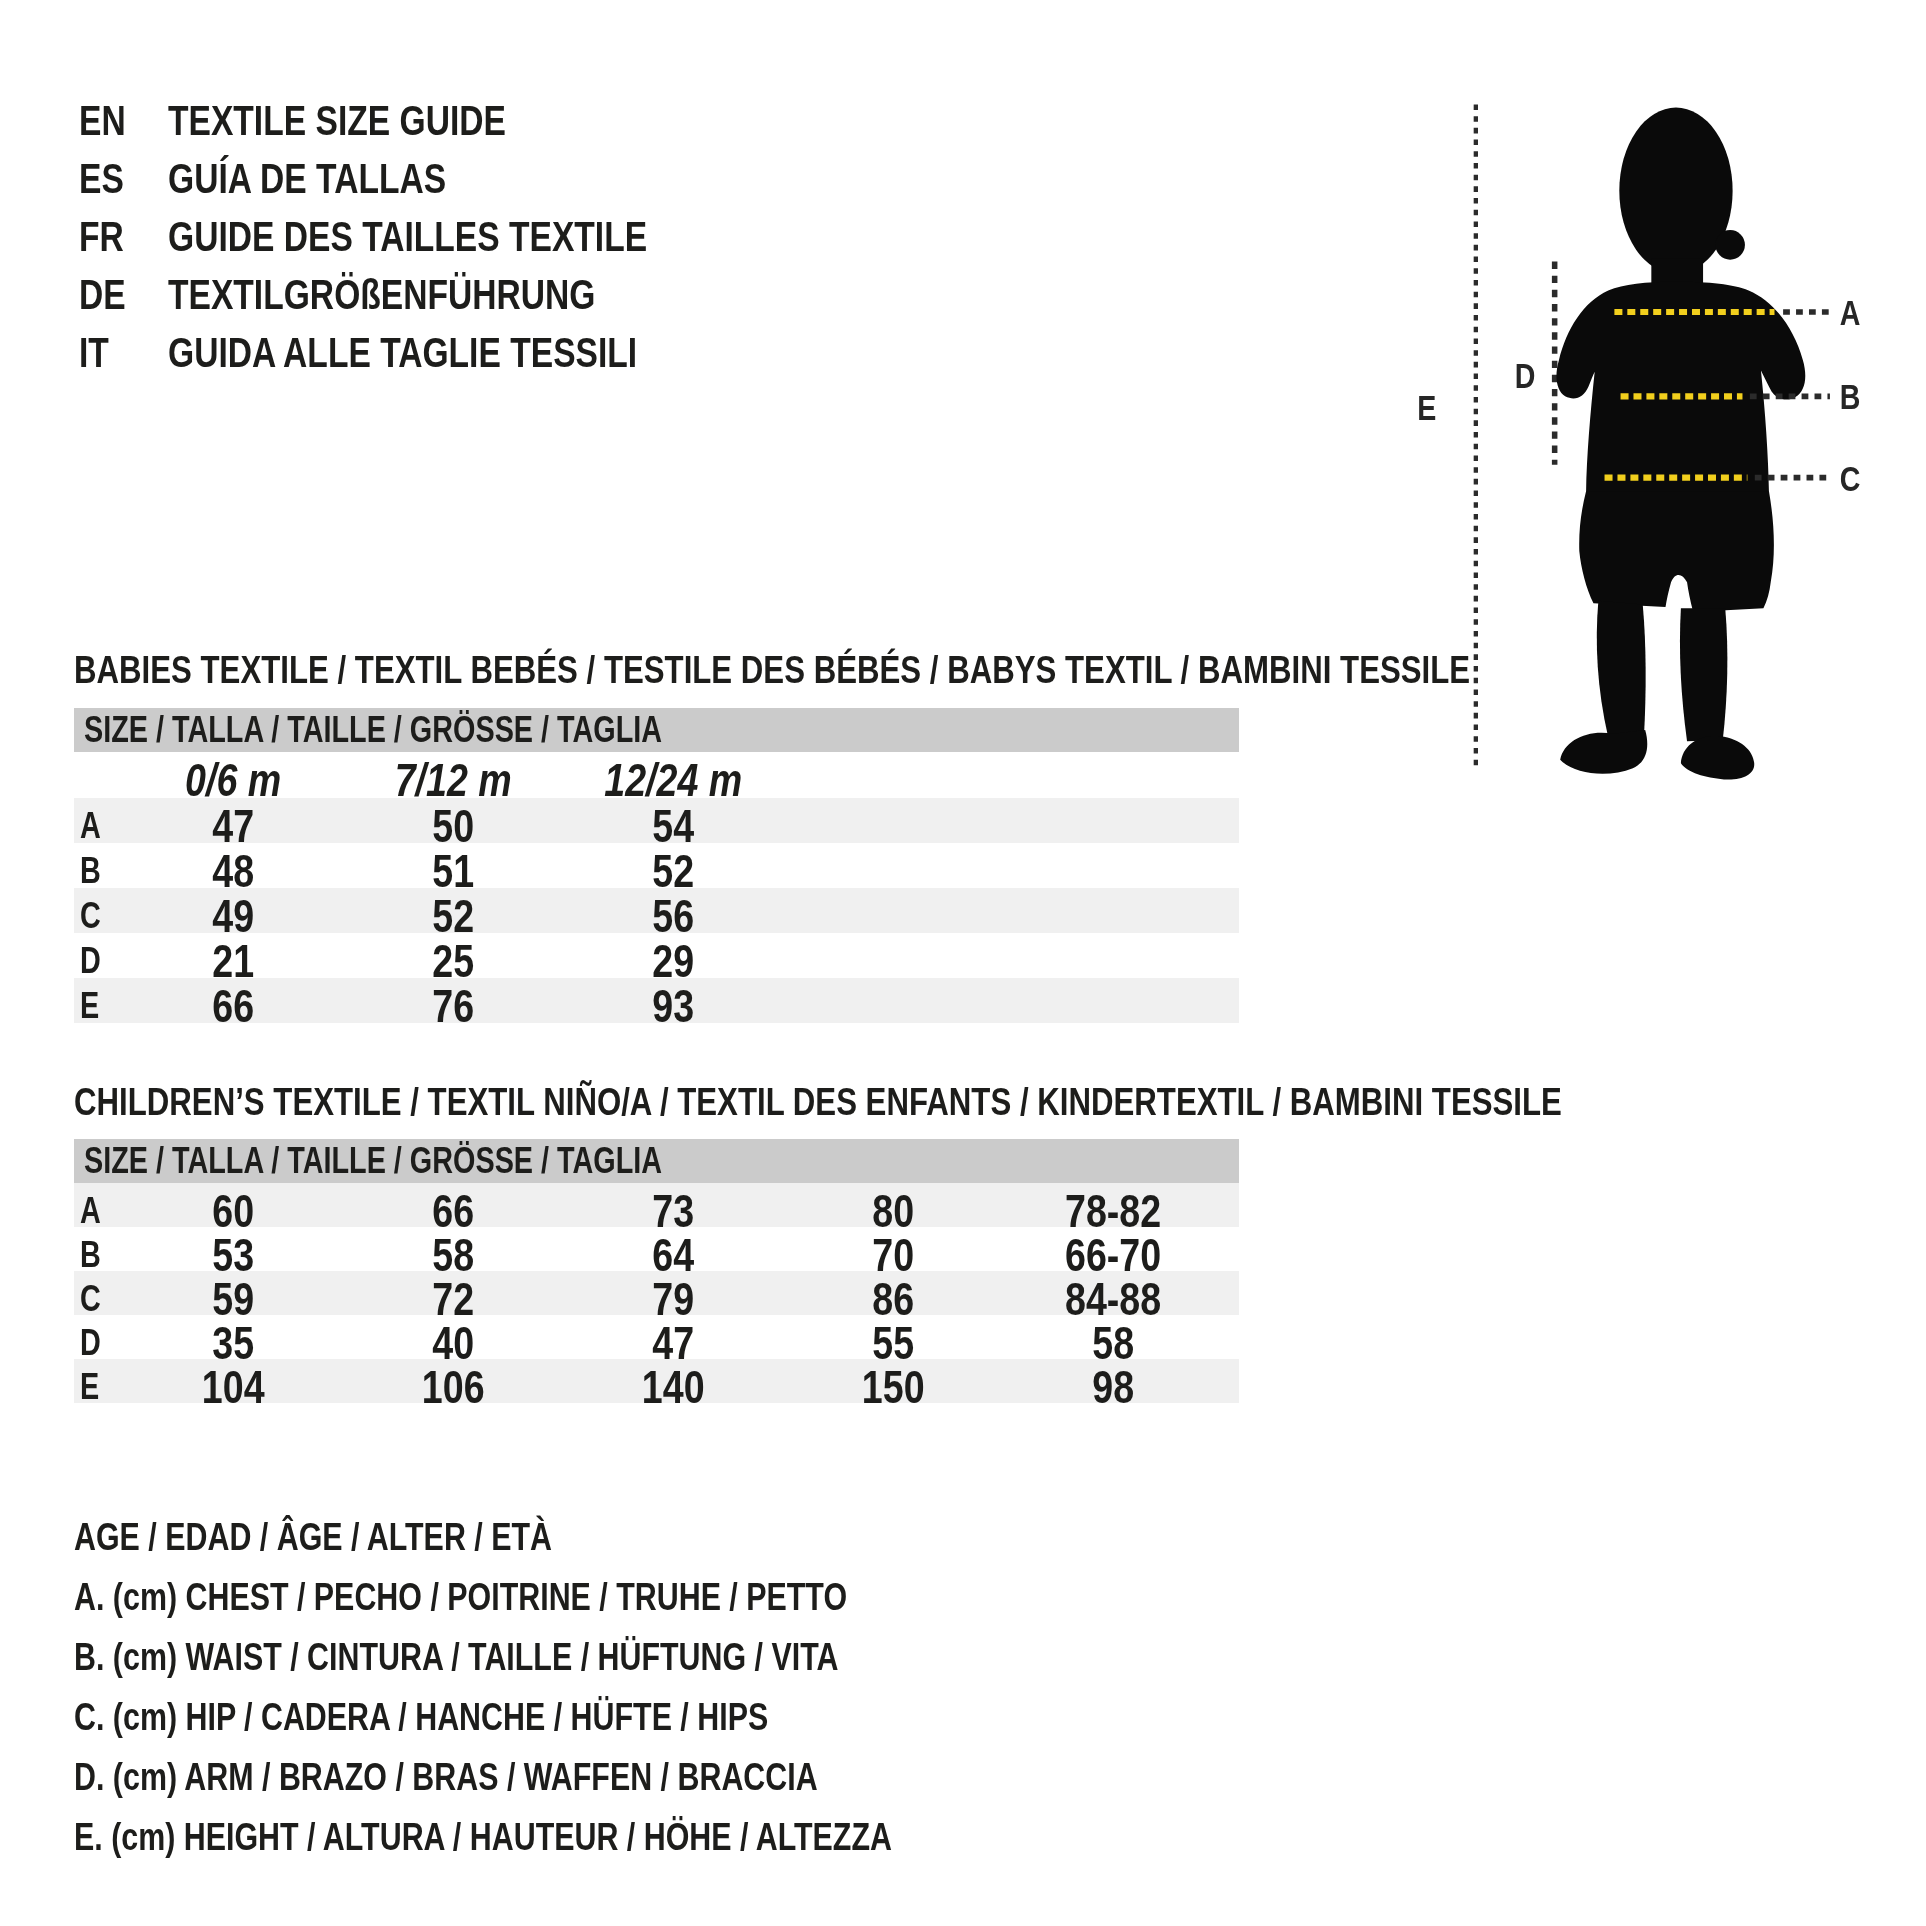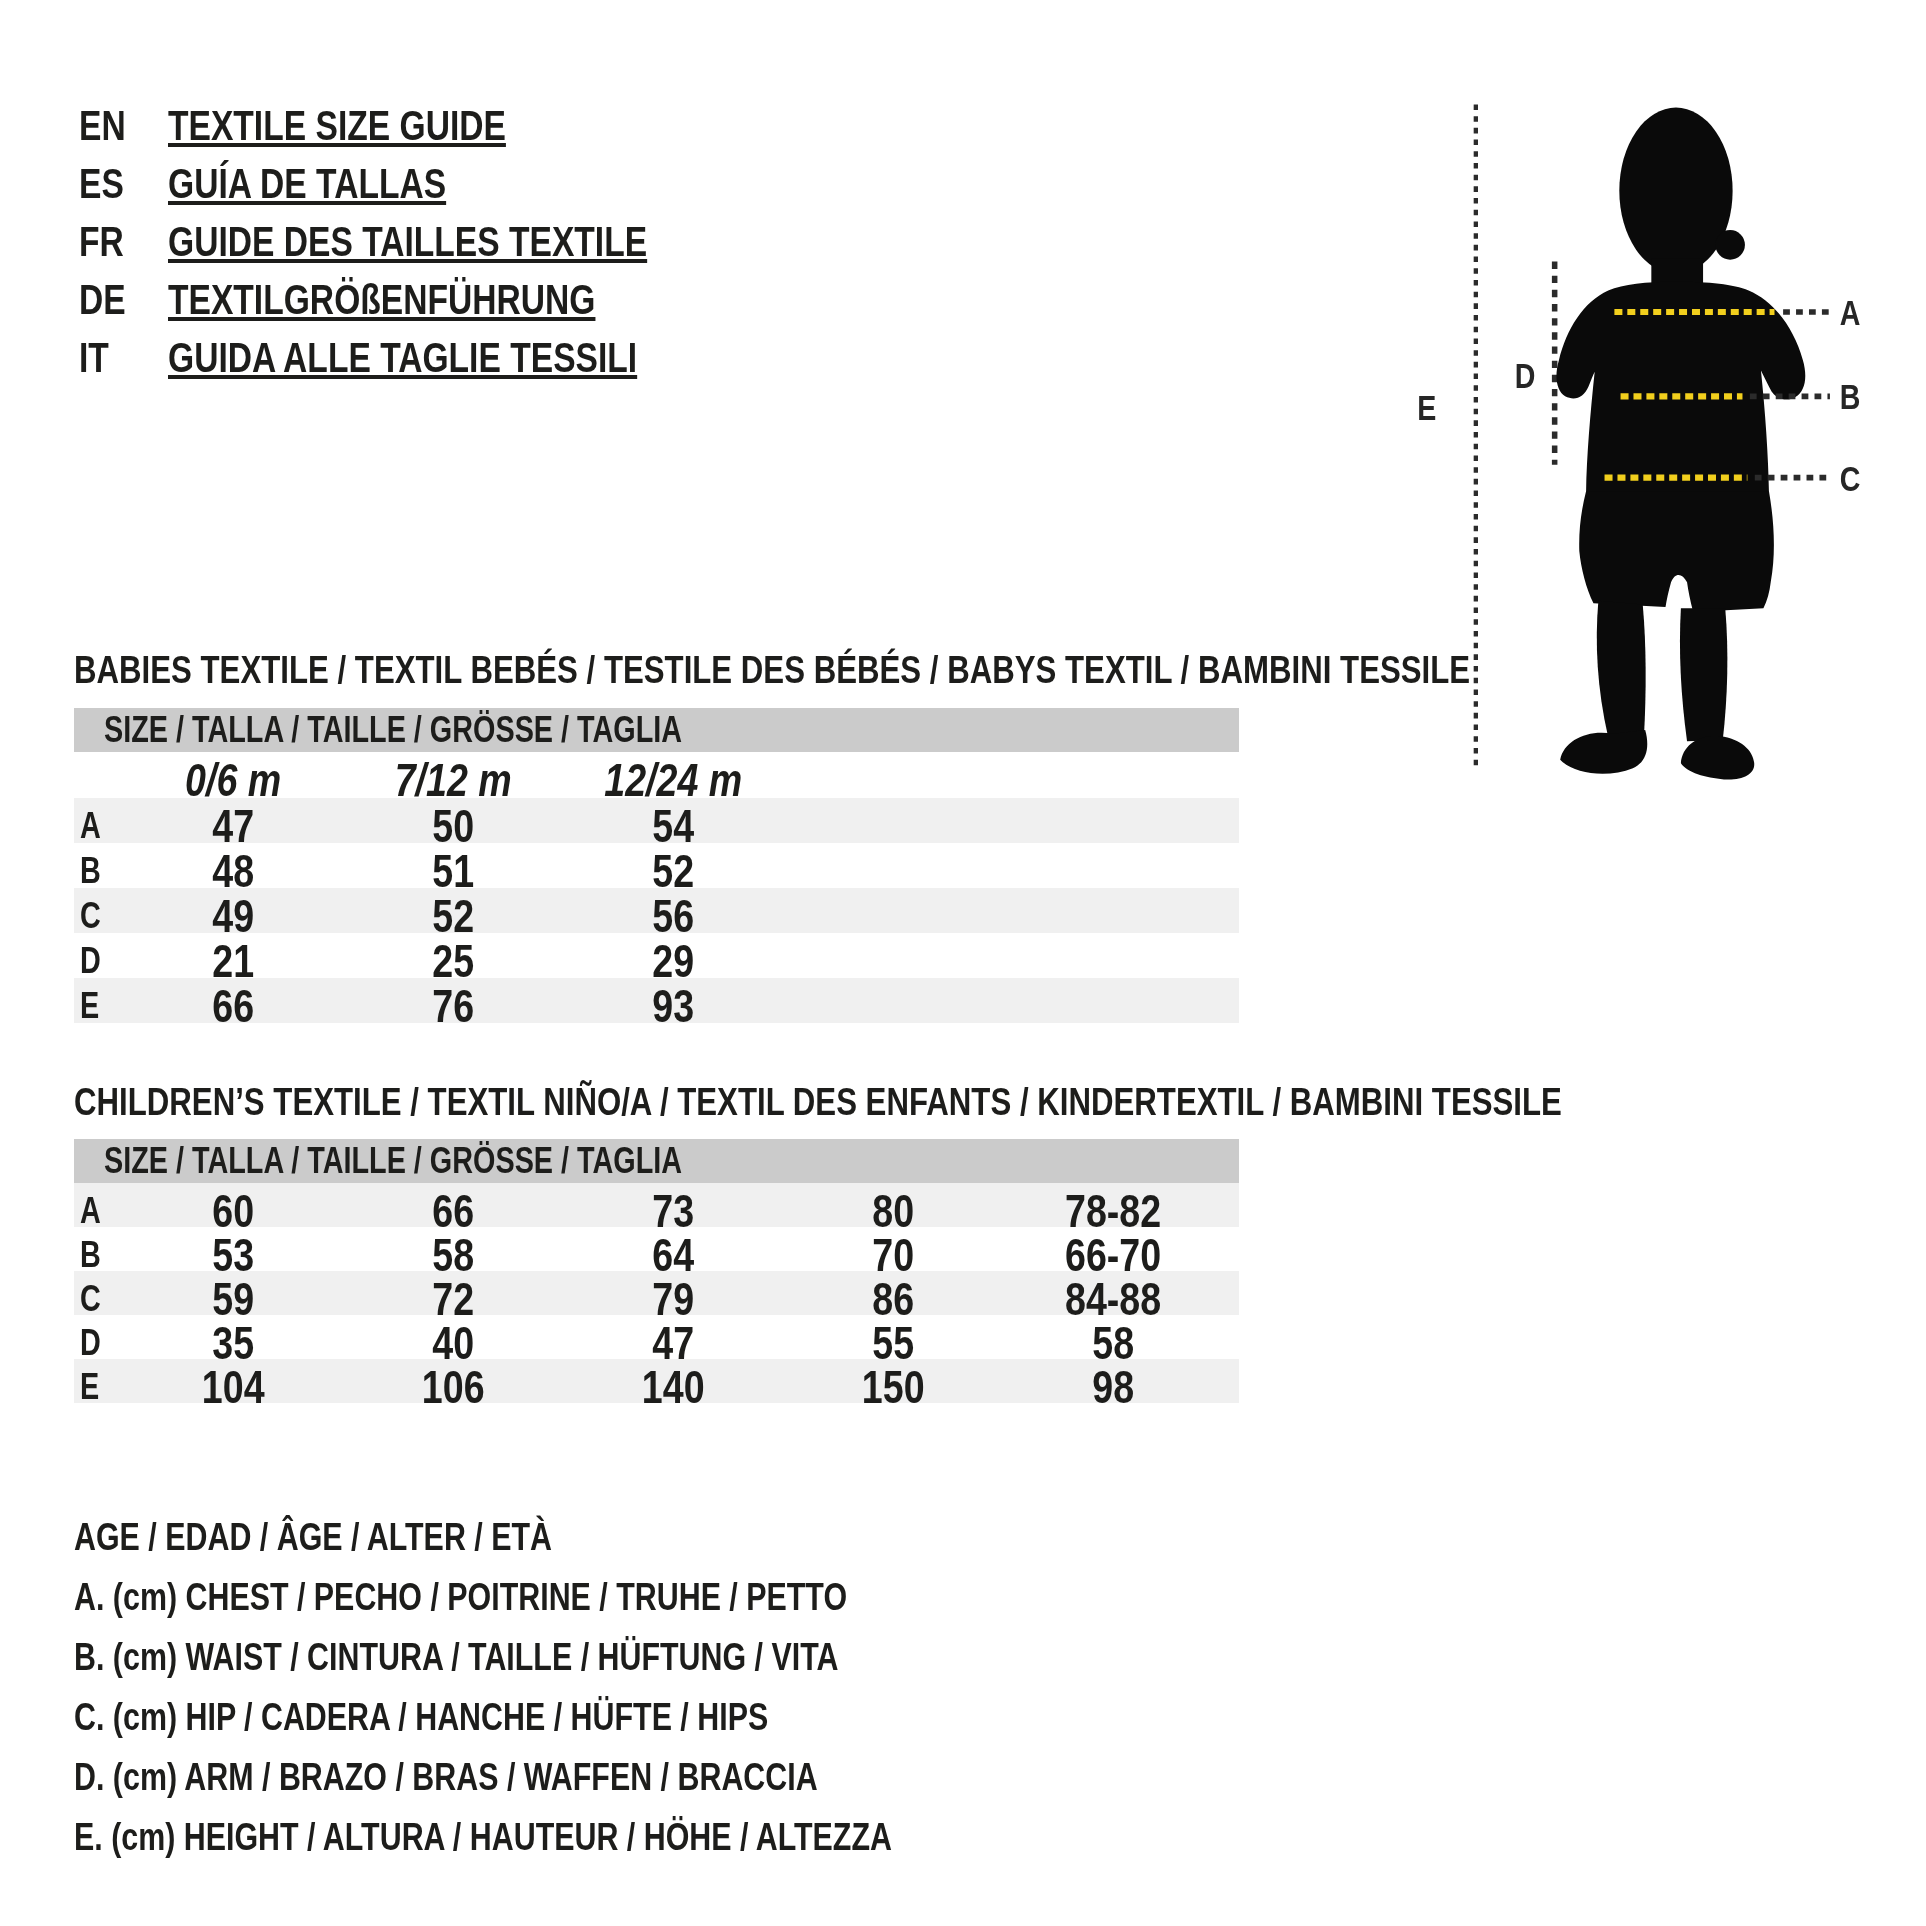--- a/index.html
+++ b/index.html
@@ -7,27 +7,27 @@
   #canvas{
     position:relative;width:1926px;height:1926px;background:#ffffff;
     font-family:"Liberation Sans","DejaVu Sans",sans-serif;
     color:#1d1d1b;overflow:hidden;
   }
   .abs{position:absolute;}
   
   .cnd{display:inline-block;transform:scaleX(0.80);transform-origin:0 50%;white-space:nowrap;font-weight:700;}
   .cndc{display:inline-block;transform:scaleX(0.80);transform-origin:50% 50%;white-space:nowrap;font-weight:700;}
   
-  .lang-row{display:flex;align-items:center;height:58px;font-size:42px;text-decoration:underline;}
+  .lang-row{display:flex;align-items:flex-start;height:58px;font-size:42px;}
   .lang-code{width:89px;flex:0 0 89px;}
   
   .section-title{font-size:39px;line-height:43px;}
   
   .size-table{width:1165px;}
-  .size-bar{height:44px;background:#cbcbcb;display:flex;align-items:center;padding-left:30px;box-sizing:border-box;font-size:36px;}
+  .size-bar{height:44px;background:#cbcbcb;display:flex;align-items:center;padding-left:10px;box-sizing:border-box;font-size:36px;}
   .grid-b{display:grid;grid-template-columns:49px 220px 220px 220px 1fr;align-items:center;}
   .grid-c{display:grid;grid-template-columns:49px 220px 220px 220px 220px 220px 1fr;align-items:center;}
   .thead-b{height:46px;}
   .thead-c{height:45px;}
   .trow-b{height:45px;}
   .trow-c{height:44px;}
   .stripe{background:#f0f0f0;}
   .cell{text-align:center;font-size:47px;}
   .rowlabel{padding-left:6.2px;font-size:36px;}
   .colhead{text-align:center;font-size:47px;font-style:italic;}

